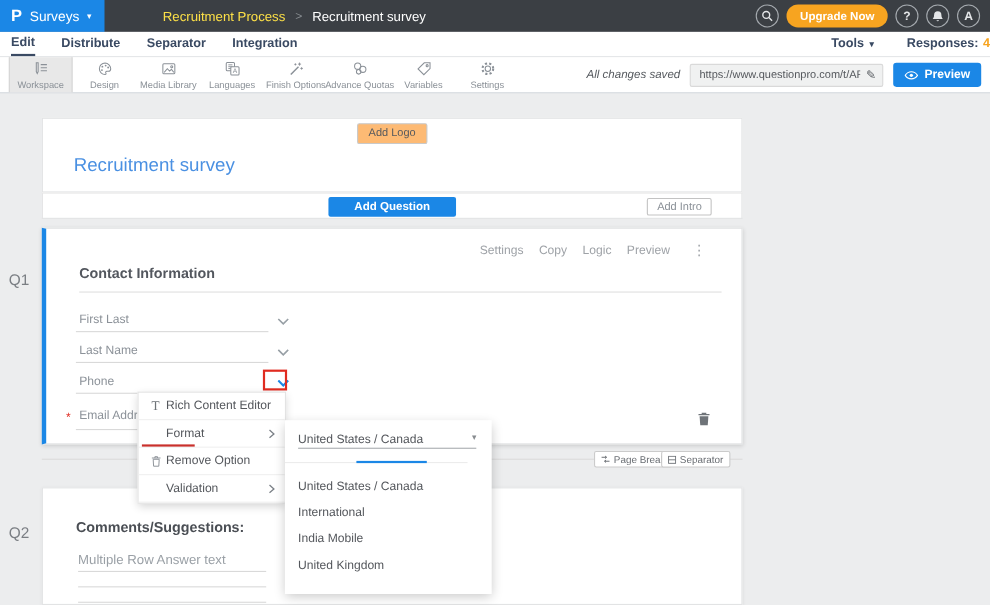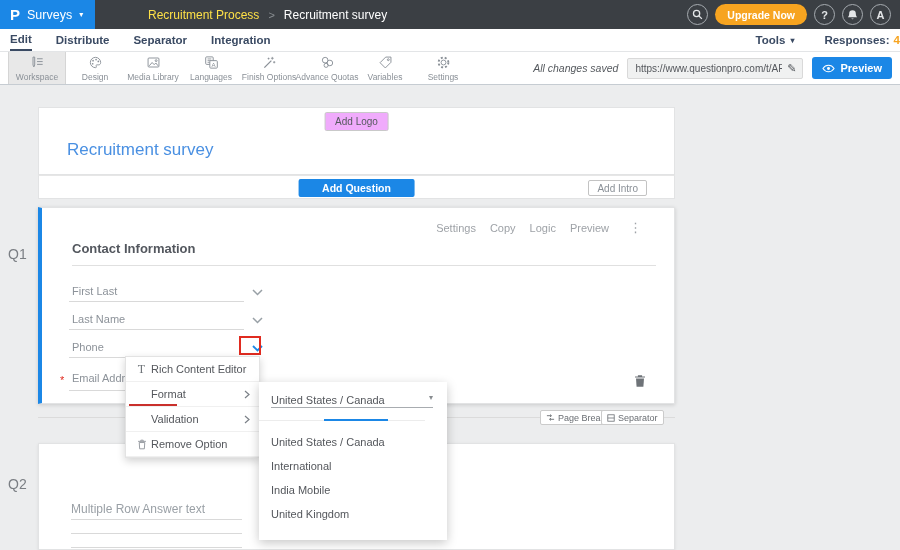--- a/index.html
+++ b/index.html
@@ -42,21 +42,21 @@
   .urlbox input { flex:1; min-width:0; border:none; background:transparent; font-size:10px; color:#54575C; padding:0 3px 0 7px; outline:none; }
   .urlbox .pencil { font-size:11px; color:#55595E; padding:0 6px 0 2px; cursor:pointer; }
   .previewbtn { height:22px; padding:0 10px; background:#1B87E6; border:none; border-radius:3px; color:#fff; font-size:11px; font-weight:bold; display:flex; align-items:center; gap:5px; cursor:pointer; }
 
   
   .wa { position:absolute; left:0; top:85px; width:900px; height:465px; background:#ECEDEE; }
   .gutter { position:absolute; left:8px; font-size:14px; color:#7A7E83; }
 
   .block { position:absolute; background:#fff; border:1px solid #E2E3E4; }
   .canvas-head { left:38px; top:22px; width:637px; height:68px; }
-  .addlogo { position:absolute; left:50%; transform:translateX(-50%); top:4px; background:#f0abfc; border:1px solid #C9C9C9; border-radius:2px; font-size:10px; color:#55595E; padding:3px 10px; cursor:pointer; white-space:nowrap; }
+  .addlogo { position:absolute; left:50%; transform:translateX(-50%); top:4px; background:#fdba74; border:1px solid #C9C9C9; border-radius:2px; font-size:10px; color:#55595E; padding:3px 10px; cursor:pointer; white-space:nowrap; }
   .stitle { position:absolute; left:28px; top:32px; font-size:17px; color:#4A90E2; }
 
   .addq-row { left:38px; top:90px; width:637px; height:24px; border-top:1px solid #E6E6E6; }
   .addq { position:absolute; left:50%; transform:translateX(-50%); top:3px; height:18px; padding:0 24px; background:#1B87E6; border:none; border-radius:2px; color:#fff; font-size:10.5px; font-weight:bold; cursor:pointer; white-space:nowrap; }
   .addintro { position:absolute; right:27px; top:4px; height:16px; padding:0 8px; background:#fff; border:1px solid #C3C3C3; border-radius:2px; color:#8A9097; font-size:10px; cursor:pointer; white-space:nowrap; }
 
   .q1 { left:38px; top:122px; width:637px; height:197px; border-left:4px solid #1B87E6; box-shadow:0 1px 4px rgba(0,0,0,.15); z-index:2; }
   .qactions { position:absolute; top:12px; right:32px; display:flex; align-items:center; gap:14px; }
   .qact { font-size:11px; color:#9EA2A7; cursor:pointer; }
   .dots { font-size:13px; color:#9EA2A7; margin-left:6px; cursor:pointer; }
@@ -296,55 +296,56 @@
     </button>
     <button class="breakbtn" style="left:601px">
       <svg width="8" height="8" viewBox="0 0 10 10">
           <rect x="1" y="1" width="8" height="8" fill="none" stroke="#6A6E73"></rect>
           <path d="M1 5h8" stroke="#6A6E73"></path>
         </svg>
       <span>Separator</span>
     </button>
 
     <section class="block q2">
+      <div class="q2title">Comments/Suggestions:</div>
       <div class="q2ph">Multiple Row Answer text</div>
       <div class="aline" style="top:75px"></div>
       <div class="aline" style="top:89px"></div>
       <div class="aline" style="top:103px"></div>
     </section>
 
     <div class="anno-box"></div>
 
     <div class="cmenu">
       <div class="mitem">
         <span class="mic">
             <span class="ticon">T</span>
           </span>
         <span class="mlabel">Rich Content Editor</span>
       </div>
       <div class="mitem noicon">
         <span class="mlabel">Format</span>
-        <svg class="subarrow" width="6" height="9" viewBox="0 0 6 9">
-            <polyline points="1,1 5,4.5 1,8" fill="none" stroke="#7B8087" stroke-width="1.2"></polyline>
-          </svg>
-      </div>
-      <div class="mitem noicon">
-        <span class="mlabel">Validation</span>
         <svg class="subarrow" width="6" height="9" viewBox="0 0 6 9">
             <polyline points="1,1 5,4.5 1,8" fill="none" stroke="#7B8087" stroke-width="1.2"></polyline>
           </svg>
       </div>
       <div class="mitem">
         <span class="mic">
           <svg width="10" height="11" viewBox="0 0 12 14">
               <path d="M1 3h10M4.5 3V1.5h3V3M2.5 4.5h7l-.5 8h-6z" stroke="currentColor" stroke-width="1.1" fill="none"></path>
             </svg>
         </span>
         <span class="mlabel">Remove Option</span>
       </div>
+      <div class="mitem noicon">
+        <span class="mlabel">Validation</span>
+        <svg class="subarrow" width="6" height="9" viewBox="0 0 6 9">
+            <polyline points="1,1 5,4.5 1,8" fill="none" stroke="#7B8087" stroke-width="1.2"></polyline>
+          </svg>
+      </div>
       <div class="red-underline"></div>
     </div>
 
     <div class="submenu">
       <div class="sel">
         <span class="sval">United States / Canada</span>
         <span class="scaret">▾</span>
       </div>
       <div class="subdiv"></div>
       <div class="subdiv-blue"></div>

